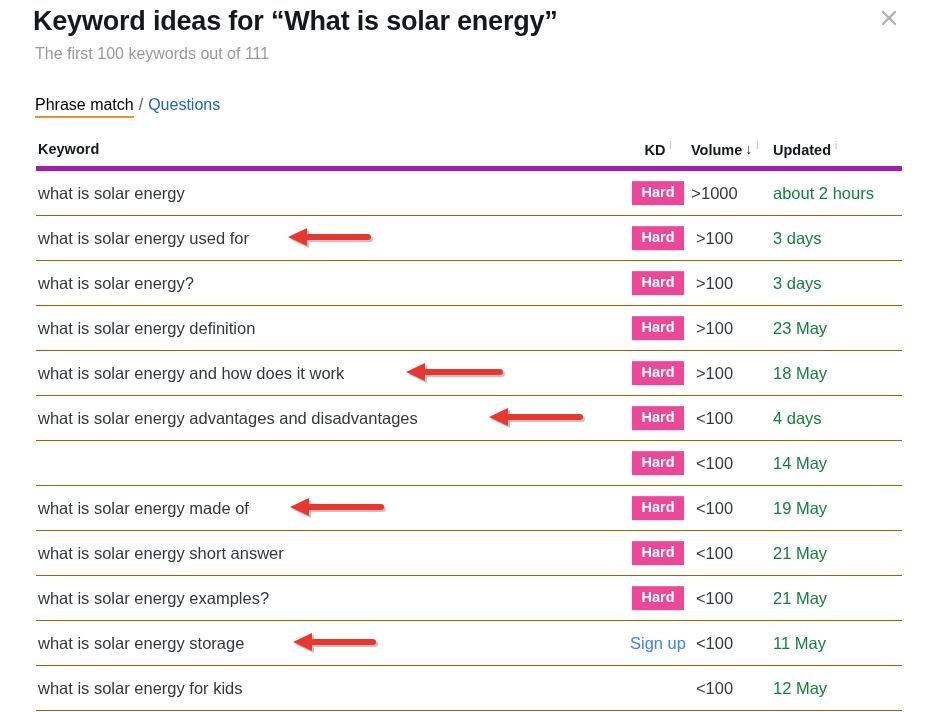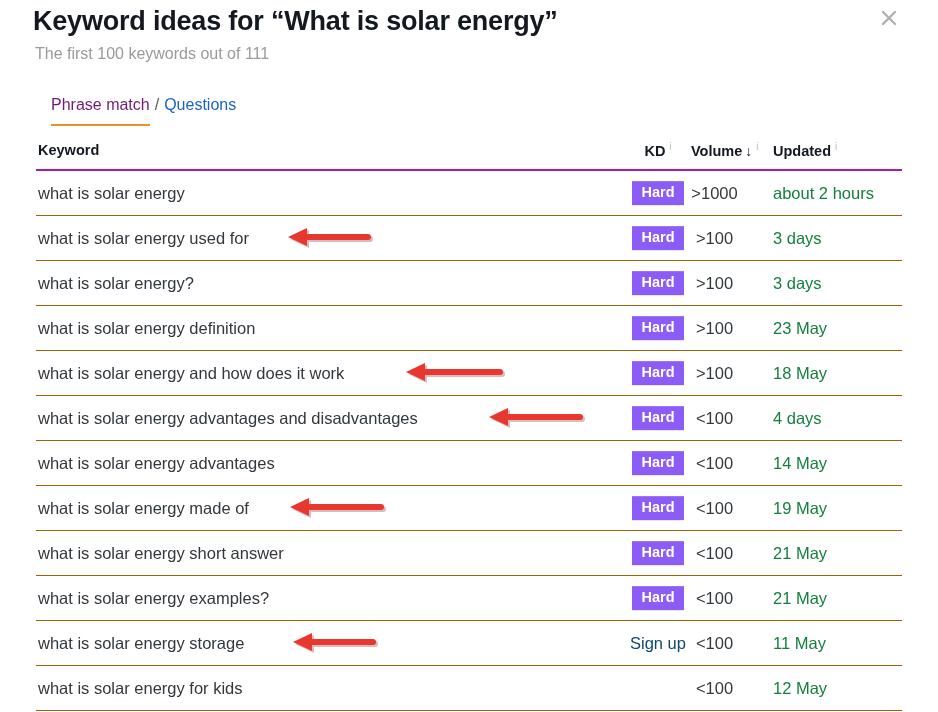--- a/index.html
+++ b/index.html
@@ -59,25 +59,24 @@
 
   
   .tabs {
     position: absolute;
     left: 35px;
     top: 96px;
     font-size: 16px;
     white-space: nowrap;
   }
   .tab-active {
-    color: #701a75;
+    color: #000000;
     border-bottom: 2px solid #e8912d;
-    padding-bottom: 11px;
-    cursor: pointer;
-    margin-left: 16px;
+    padding-bottom: 3px;
+    cursor: pointer;
   }
   .tab-sep {
     color: #5a5a5a;
     margin: 0 5px;
   }
   .tab-link {
     color: #1a62c4;
     cursor: pointer;
   }
 
@@ -89,21 +88,21 @@
     width: 866px;
   }
   .row {
     position: relative;
     height: 45px;
     border-bottom: 1px solid #a16207;
     box-sizing: border-box;
   }
   .row.head {
     height: 40px;
-    border-bottom: 2px solid #a21caf;
+    border-bottom: 5px solid #a21caf;
   }
   .c-keyword {
     position: absolute;
     left: 2px;
     top: 50%;
     transform: translateY(-50%);
     font-size: 16.5px;
     color: #33383d;
     white-space: nowrap;
   }
@@ -121,30 +120,30 @@
     text-align: center;
   }
   .row.head .c-kd {
     font-size: 14.5px;
     font-weight: bold;
     color: #14181f;
     white-space: nowrap;
   }
   .badge {
     display: inline-block;
-    background: #8b5cf6;
+    background: #ec4899;
     color: #ffffff;
     font-size: 14.5px;
     font-weight: bold;
     padding: 3px 9px 4px 9px;
     line-height: 1.15;
   }
   .signup {
     display: inline-block;
-    color: #0c4a6e;
+    color: #3b82f6;
     font-size: 16.5px;
     cursor: pointer;
     white-space: nowrap;
   }
   .c-volume {
     position: absolute;
     left: 630px;
     width: 97px;
     top: 50%;
     transform: translateY(-50%);
@@ -256,21 +255,20 @@
           <div class="c-volume">&gt;100</div>
           <div class="c-updated">18 May</div>
         </div>
         <div class="row">
           <div class="c-keyword">what is solar energy advantages and disadvantages</div>
           <div class="c-kd"><span class="badge">Hard</span></div>
           <div class="c-volume">&lt;100</div>
           <div class="c-updated">4 days</div>
         </div>
         <div class="row">
-          <div class="c-keyword">what is solar energy advantages</div>
           <div class="c-kd"><span class="badge">Hard</span></div>
           <div class="c-volume">&lt;100</div>
           <div class="c-updated">14 May</div>
         </div>
         <div class="row">
           <div class="c-keyword">what is solar energy made of</div>
           <div class="c-kd"><span class="badge">Hard</span></div>
           <div class="c-volume">&lt;100</div>
           <div class="c-updated">19 May</div>
         </div>

